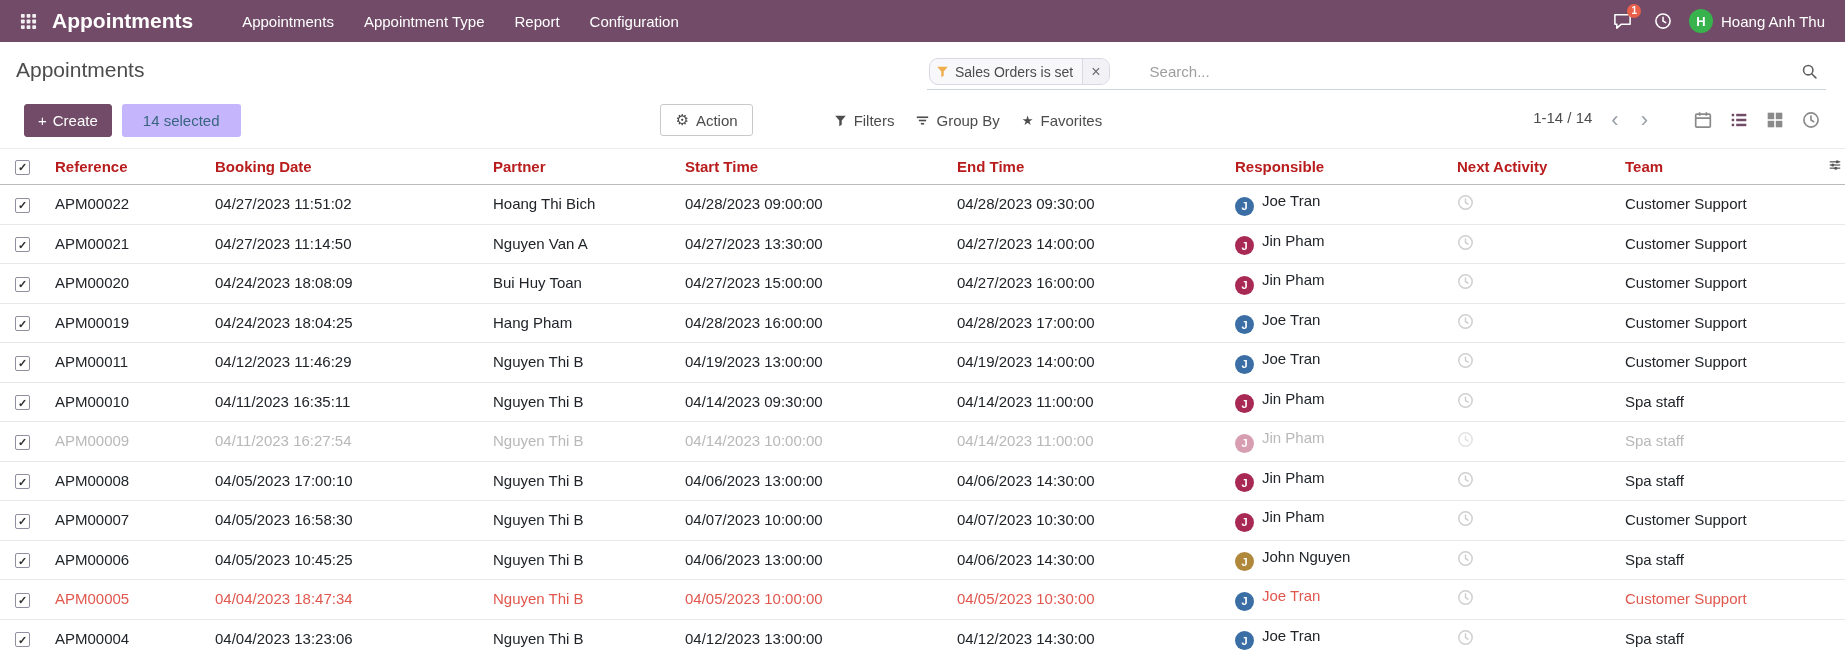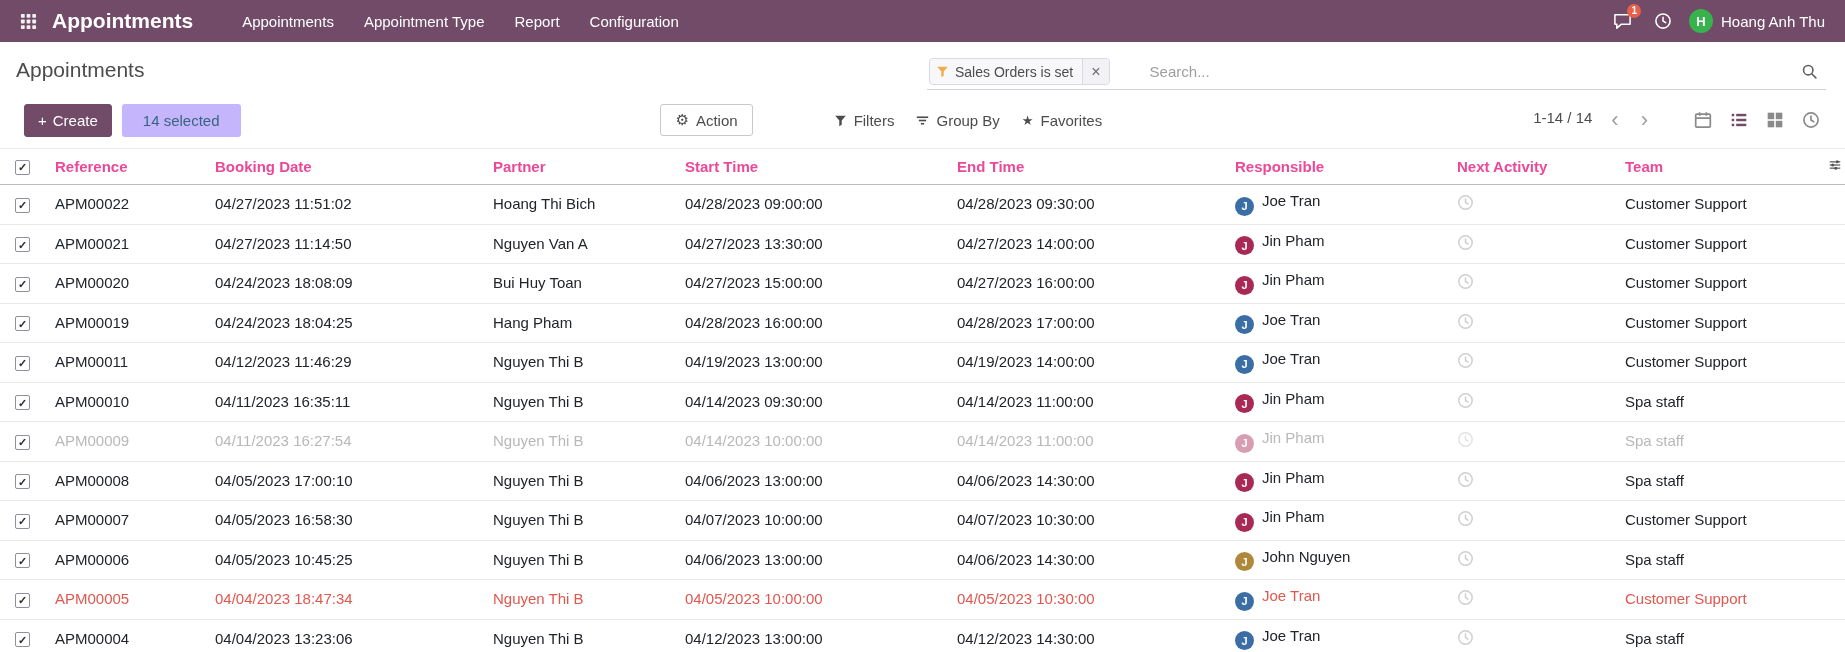--- a/index.html
+++ b/index.html
@@ -28,21 +28,21 @@
     justify-content: center; }
 
   
   .cp1 { position: relative; height: 58px; }
   .breadcrumb { position: absolute; left: 16px; top: 16px; font-size: 21px;
     font-weight: 400; color: #4c4c4c; }
   .searchbar { position: absolute; right: 19px; top: 12px; width: 899px; height: 36px;
     display: flex; align-items: center; gap: 8px; border-bottom: 1px solid #ced4da;
     padding: 0 4px 0 2px; }
   .facet { display: flex; align-items: center; background: #f8f8fb;
-    border: 1px solid #d9d9e3; border-radius: 4px; height: 27px; font-size: 14px;
+    border: 1px solid #d9d9e3; border-radius: 9px; height: 27px; font-size: 14px;
     color: #4c4c4c; overflow: hidden; white-space: nowrap; }
   .facet-ic { display: flex; align-items: center; padding: 0 6px; color: #f0ad4e; }
   .facet-label { padding-right: 9px; }
   .facet-x { border-left: 1px solid #d9d9e3; background: #f1f1f6; color: #6c6c6c;
     font-size: 16px; height: 100%; display: flex; align-items: center; padding: 0 8px;
     cursor: pointer; }
   .search-input { flex: 1; border: none; outline: none; background: transparent;
     font-size: 15px; color: #212529; font-family: "Liberation Sans", sans-serif; margin-left: 32px; }
   .search-input::placeholder { color: #9e9e9e; }
   .search-ic { color: #5f5f5f; display: flex; align-items: center; padding-right: 4px; }
@@ -67,21 +67,21 @@
   .pager-nav { background: none; border: none; color: #9aa0a6; font-size: 22px;
     line-height: 1; padding: 0 11px; cursor: pointer; }
   .switcher { display: flex; align-items: center; margin-left: 16px; }
   .sw-btn { background: none; border: none; color: #8a8a8a; padding: 6px 9px;
     cursor: pointer; display: flex; align-items: center; }
   .sw-btn.active { color: #714B67; }
 
   
   table { width: 1845px; table-layout: fixed; border-collapse: collapse;
     font-size: 15px; color: #212529; }
-  thead th { text-align: left; font-weight: 700; color: #ec4899; padding: 9px 10px;
+  thead th { text-align: left; font-weight: 700; color: #b91c1c; padding: 9px 10px;
     line-height: 15px; border-top: 1px solid #ececec; border-bottom: 1px solid #bcbcbc;
     white-space: nowrap; overflow: hidden; cursor: pointer; position: relative; }
   tbody td { padding: 8px 10px; line-height: 16px; border-bottom: 1px solid #e8e8e8;
     white-space: nowrap; overflow: hidden; }
   .c-check { text-align: center; padding-left: 0; padding-right: 0; }
   .cb { display: inline-flex; width: 15px; height: 15px; border: 1px solid #8f8f9f;
     border-radius: 2px; background: #fff; align-items: center; justify-content: center;
     font-size: 11px; color: #2f2f2f; cursor: pointer; }
   .cb.checked::after { content: "✓"; font-weight: 700; }
   .avatar { width: 19px; height: 19px; border-radius: 50%; background: #777; color: #fff;

